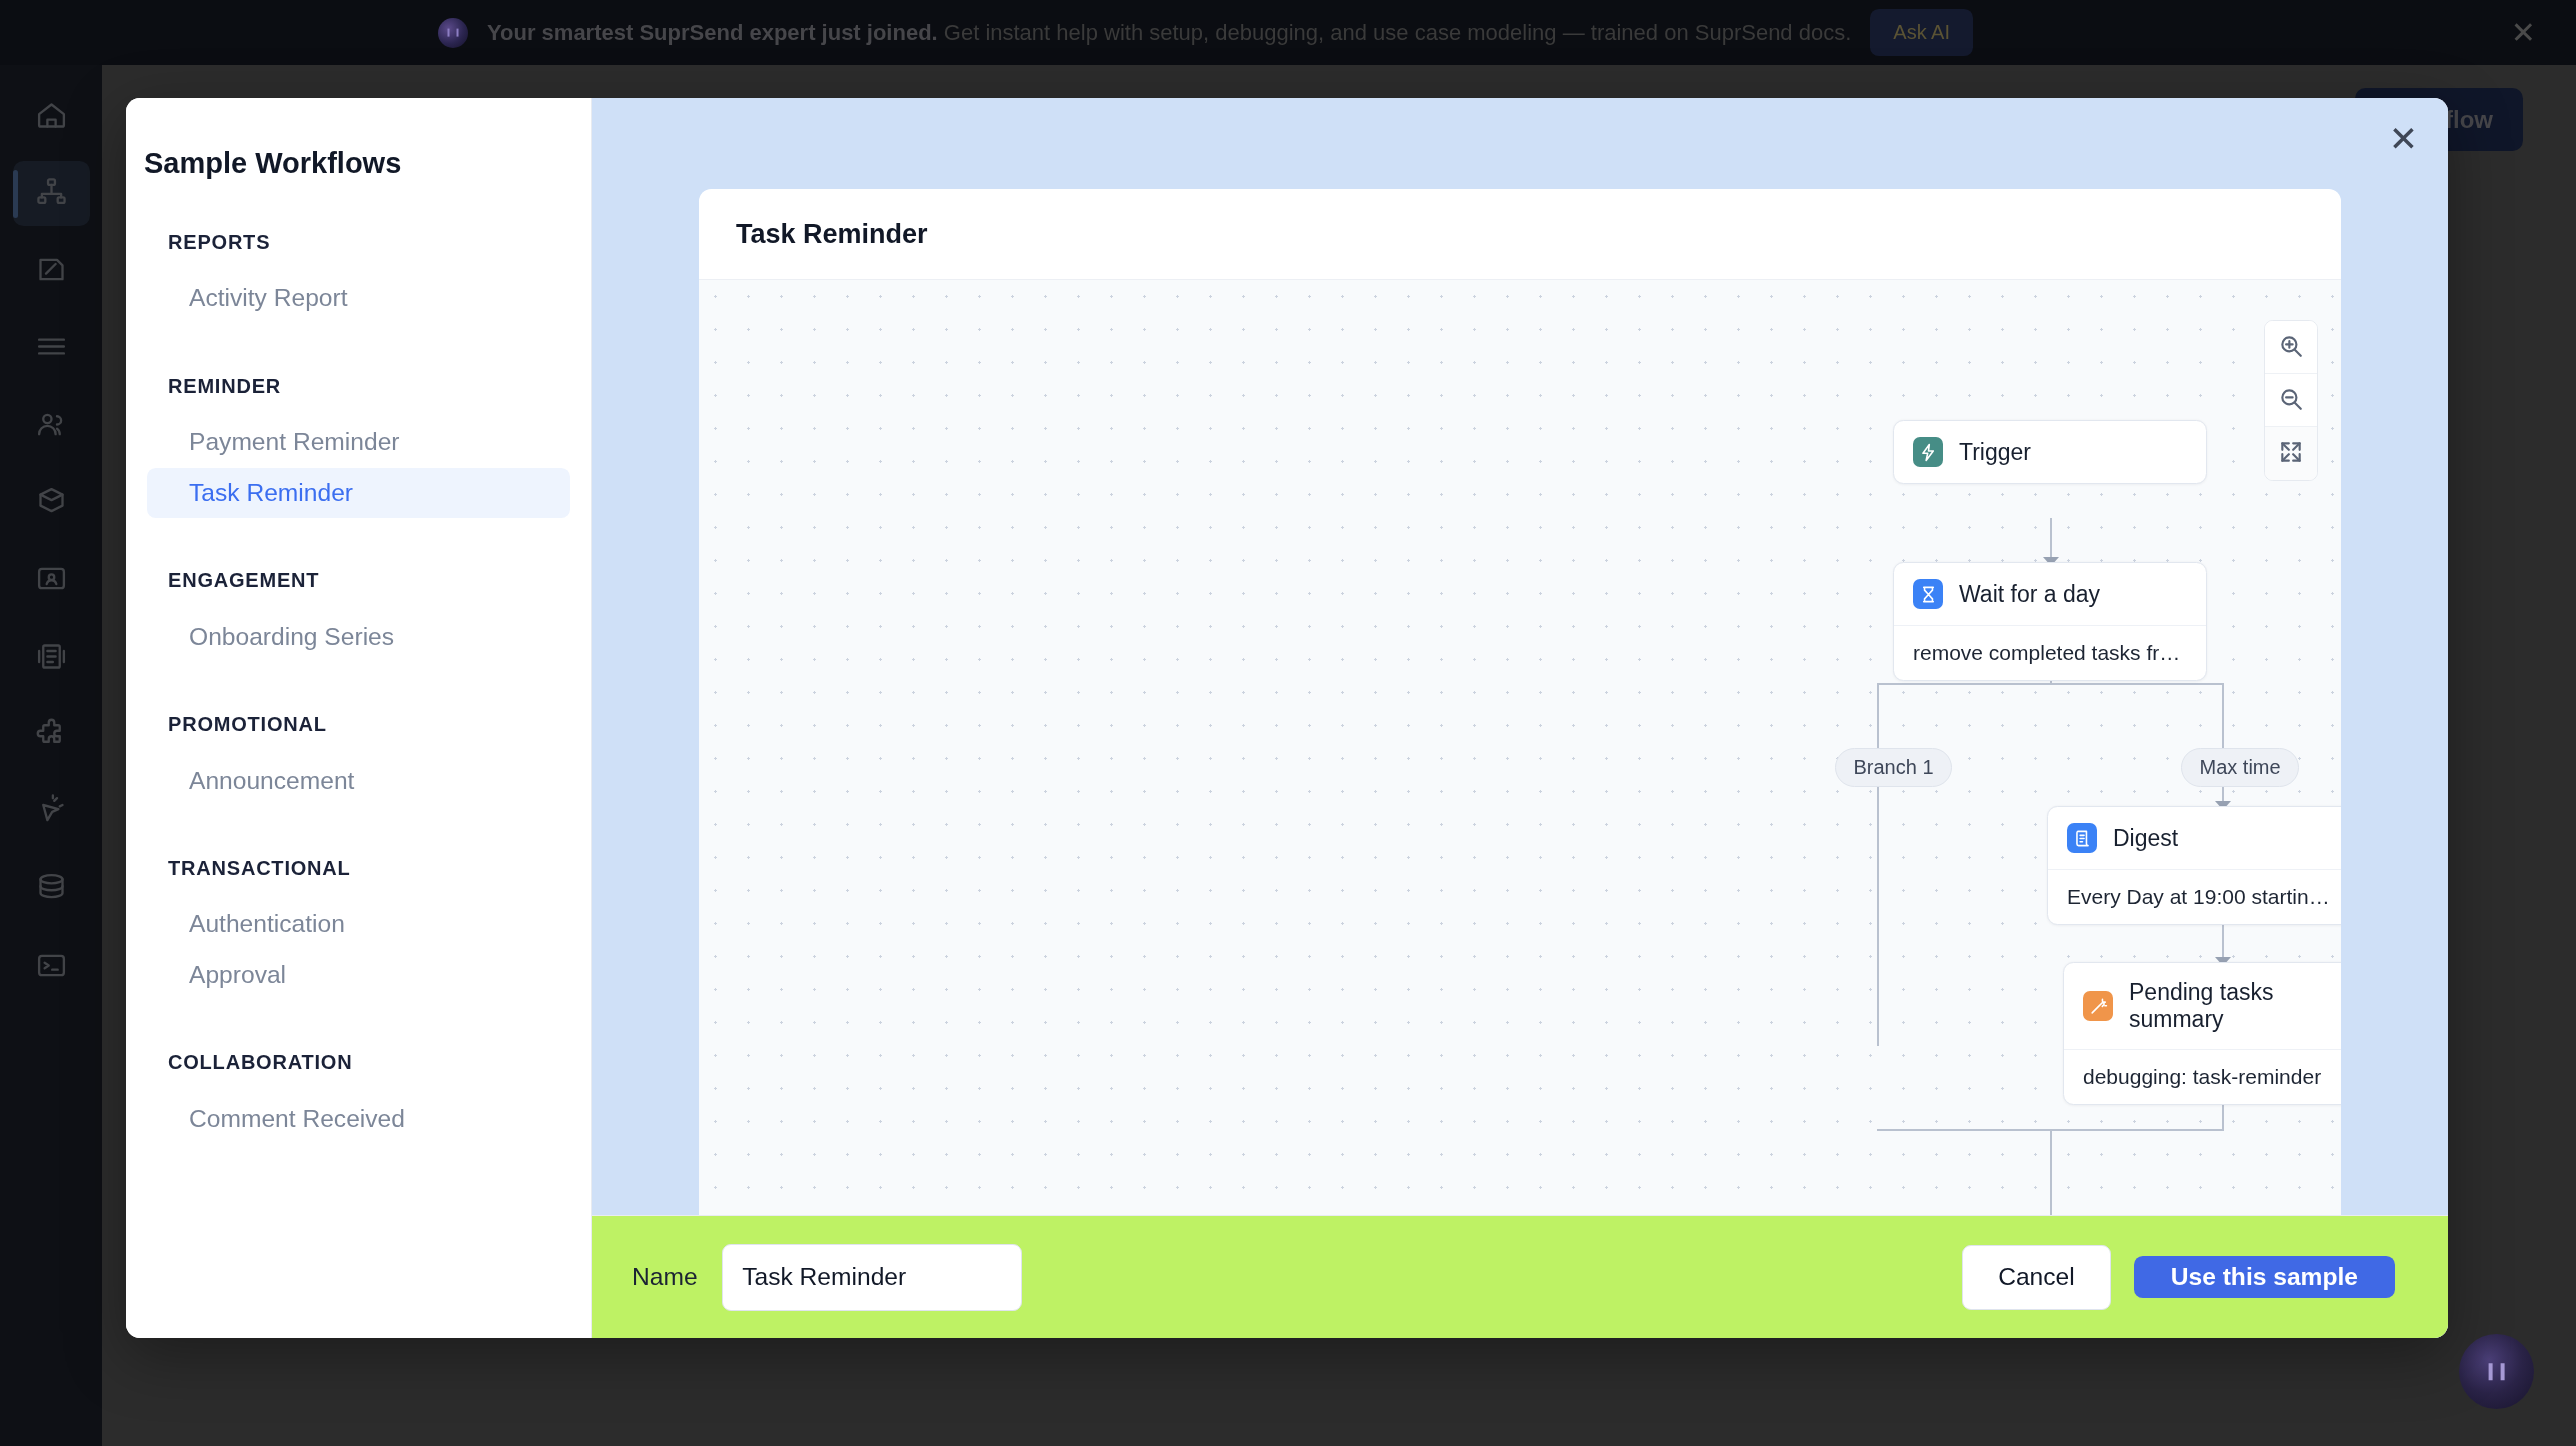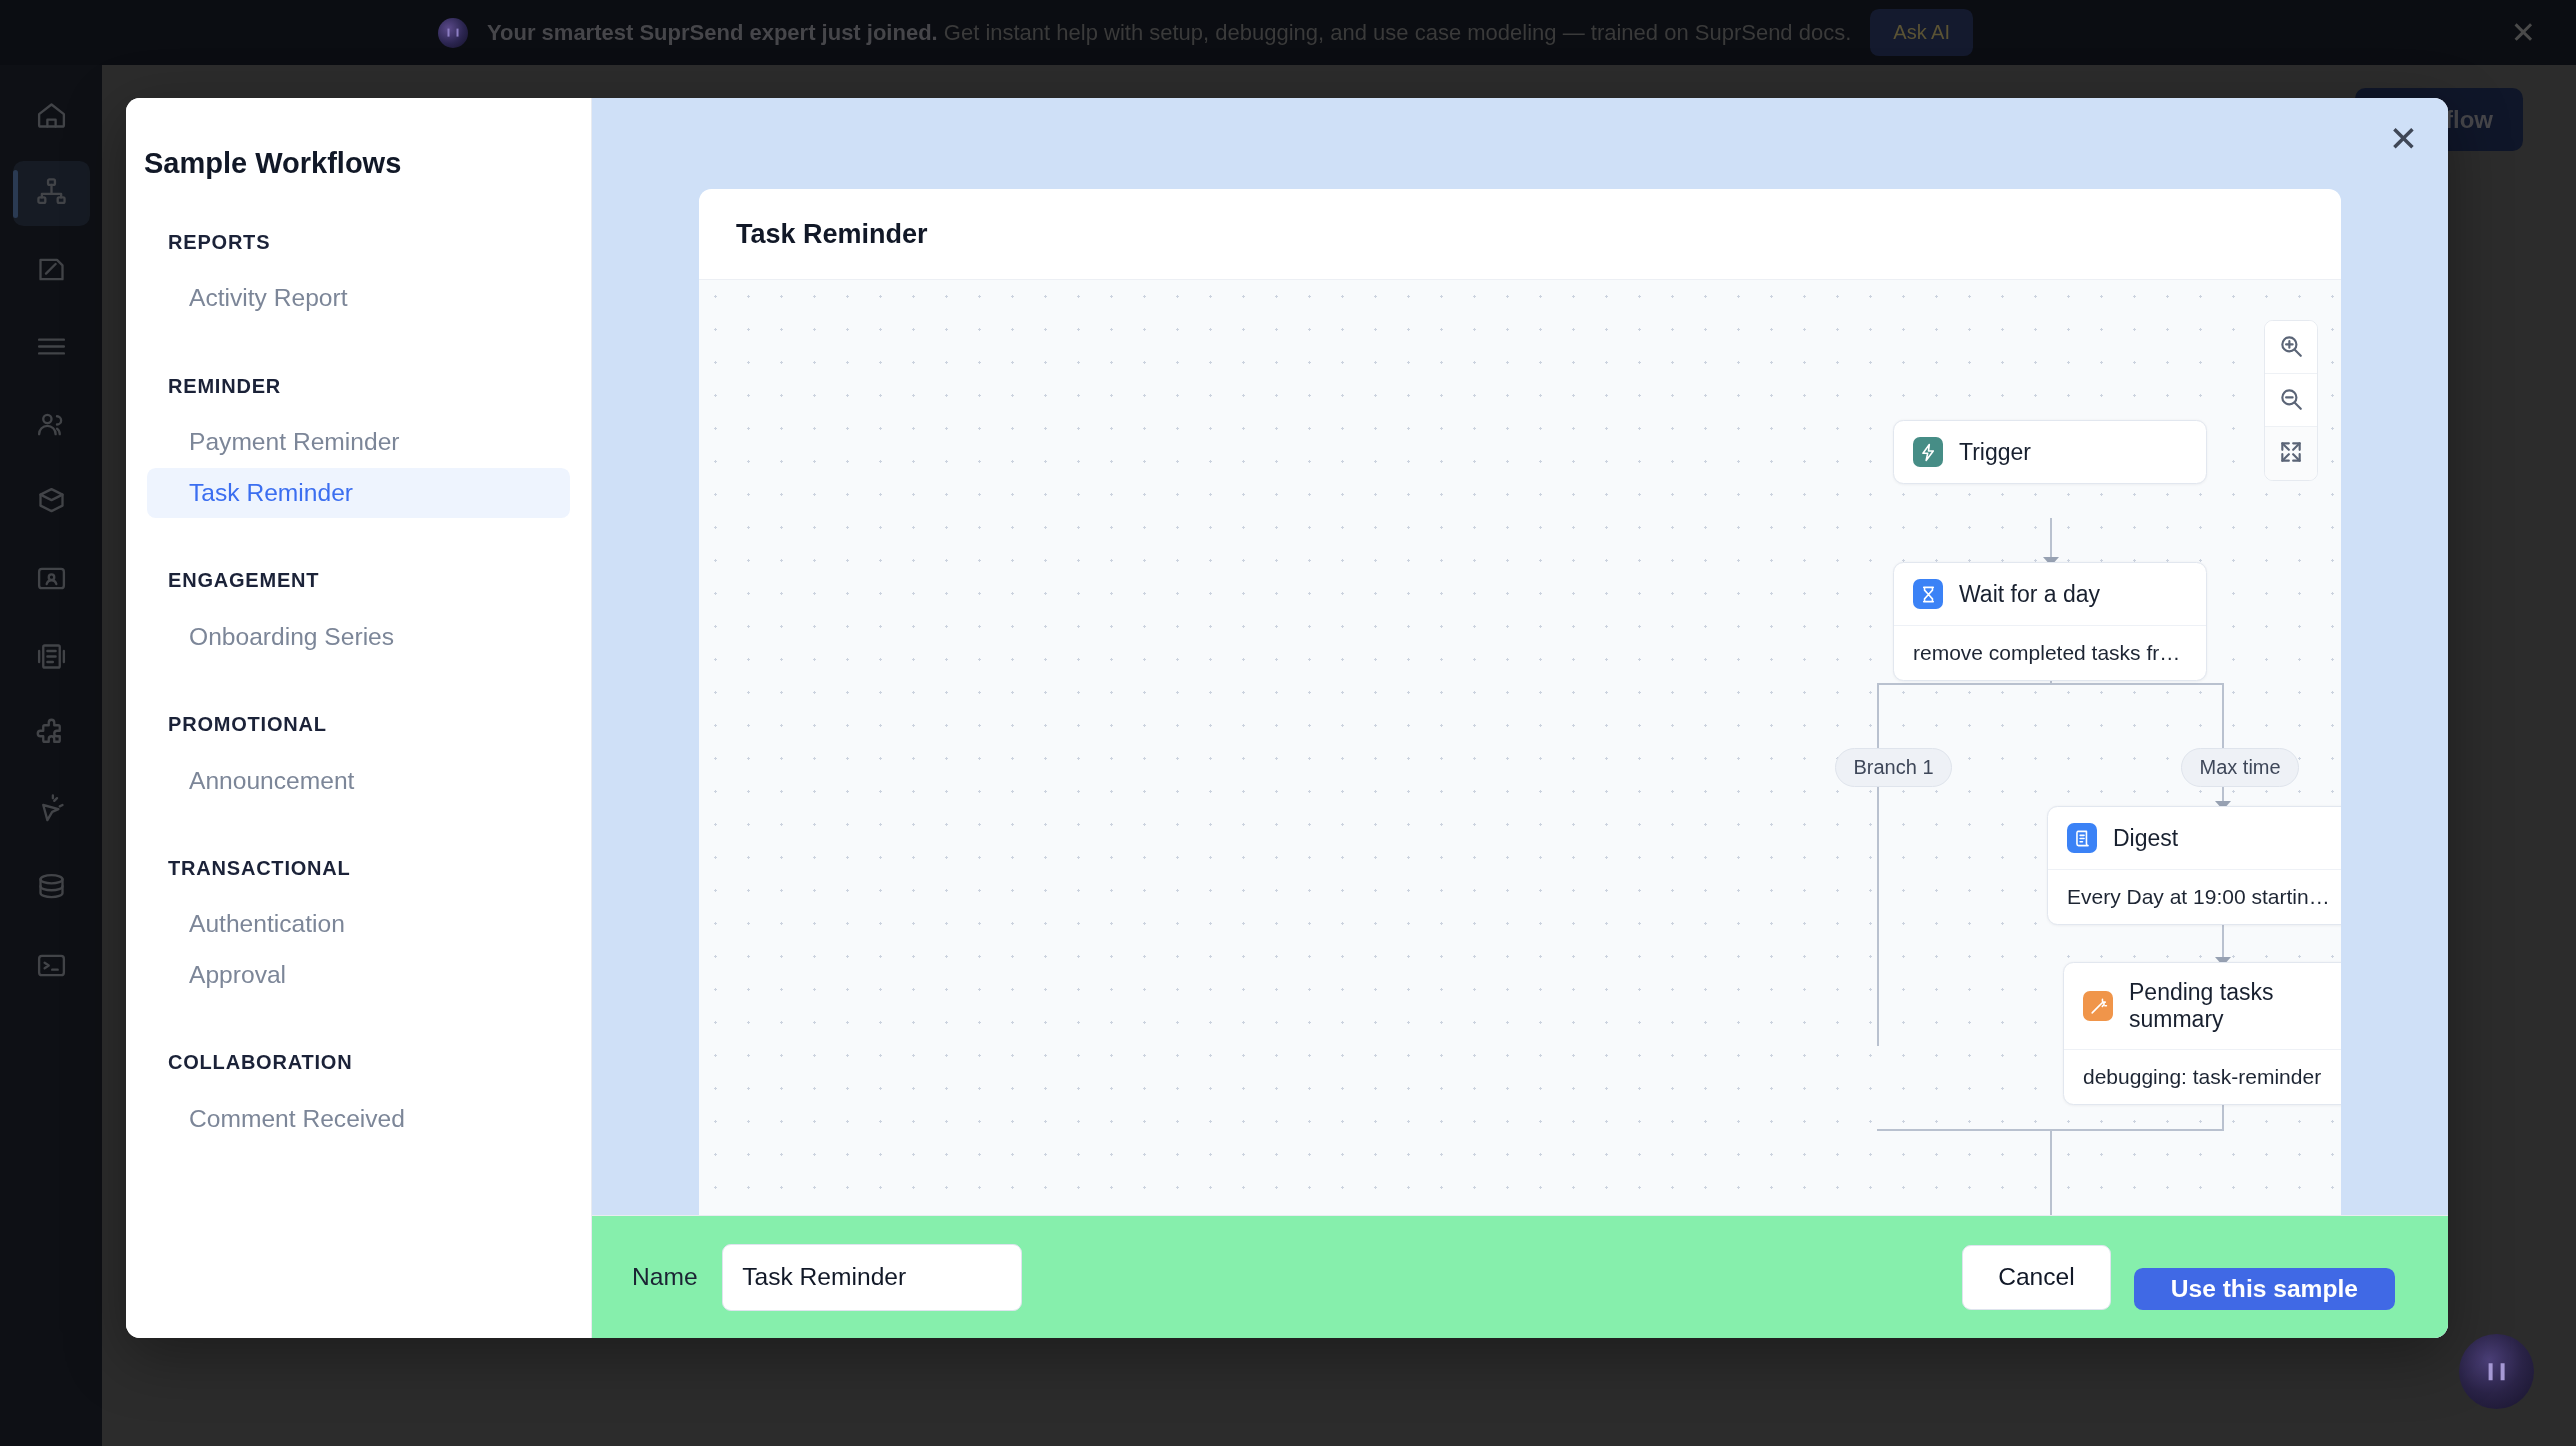--- a/index.html
+++ b/index.html
@@ -181,31 +181,31 @@
   .edge-v { width: 1.8px; }
   .edge-h { height: 1.8px; }
   .arrow {
     position: absolute; width: 0; height: 0;
     border-left: 8px solid transparent; border-right: 8px solid transparent;
     border-top: 9.6px solid #97a1b2;
   }
 
   
   .m-foot {
-    flex: none; height: 123px; background: #86efac;
+    flex: none; height: 123px; background: #bef264;
     border-top: 0.9px solid #e9ecf1;
     display: flex; align-items: center; padding: 0 53px 0 40px; gap: 24.6px;
   }
   .foot-label { font-size: 24.6px; color: #1b2333; }
   .name-input {
     width: 300px; height: 67px; border: 0.9px solid #dfe4ee; border-radius: 8.8px;
     font-size: 24.6px; font-family: inherit; color: #111827; padding: 0 19px;
     outline: none; background: #fff;
   }
-  .foot-right { margin-left: auto; display: flex; gap: 23px; align-items: flex-end; }
+  .foot-right { margin-left: auto; display: flex; gap: 23px; align-items: center; }
   .btn-cancel {
     background: #fff; border: 0.9px solid #dfe4ee; border-radius: 8.8px;
     font-size: 24.6px; font-family: inherit; color: #111827;
     padding: 17.5px 35px; cursor: pointer;
   }
   .btn-primary {
     background: #4069e5; border: none; border-radius: 8.8px;
     font-size: 24.6px; font-weight: 700; font-family: inherit; color: #fff;
     padding: 7px 37px; cursor: pointer;
   }

